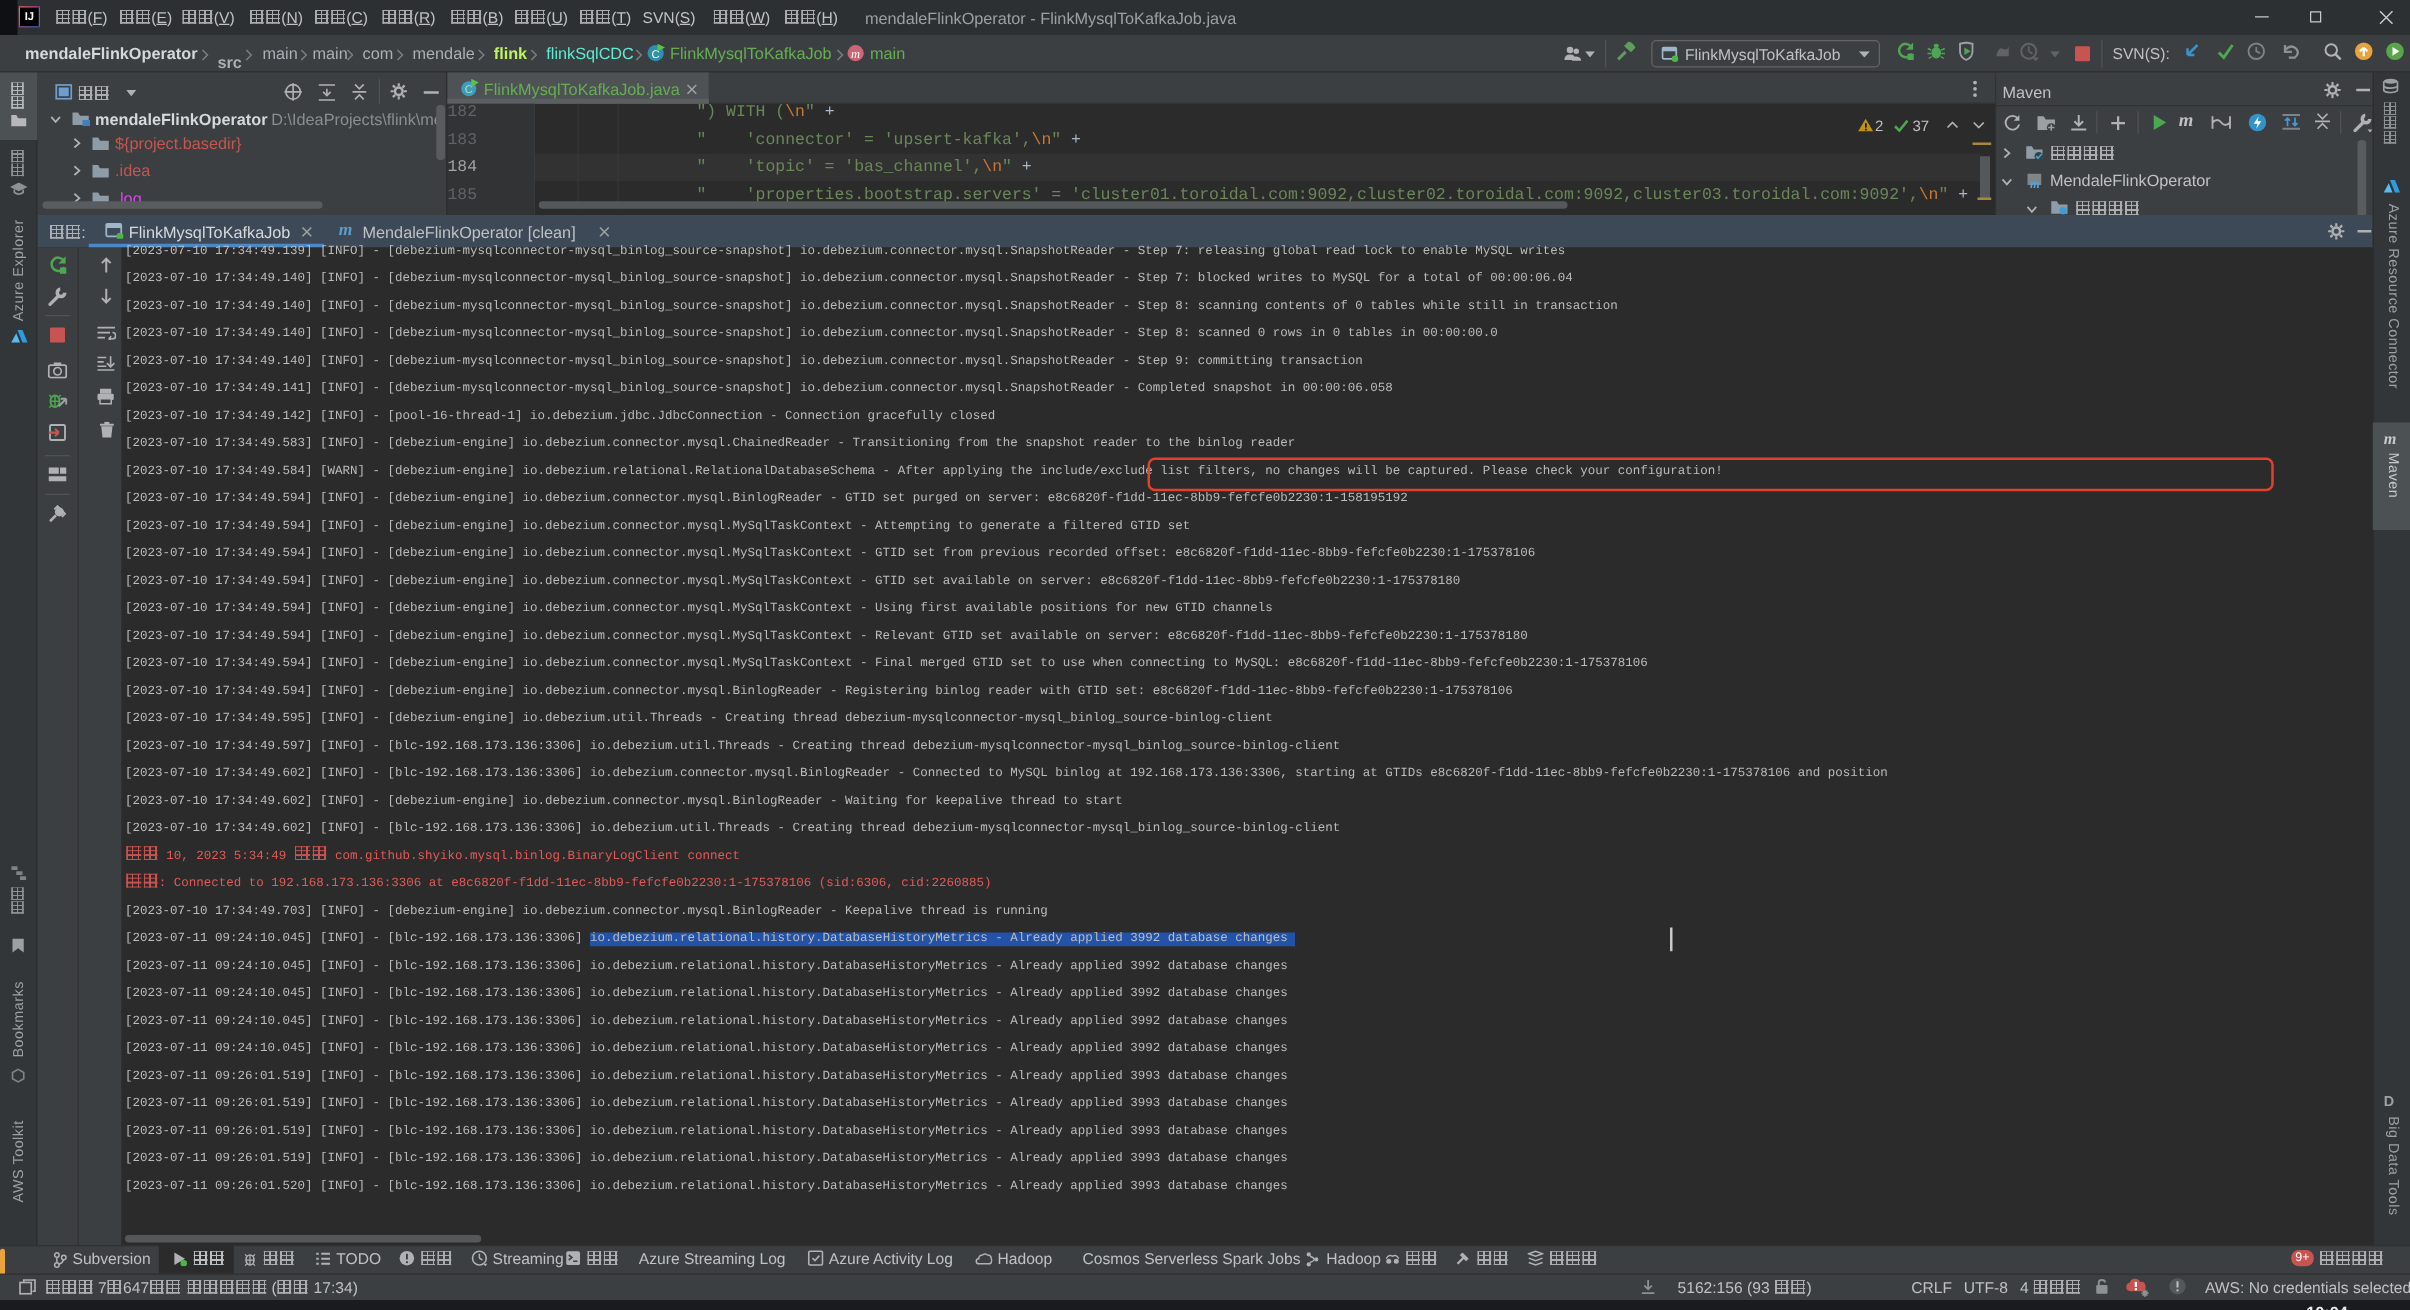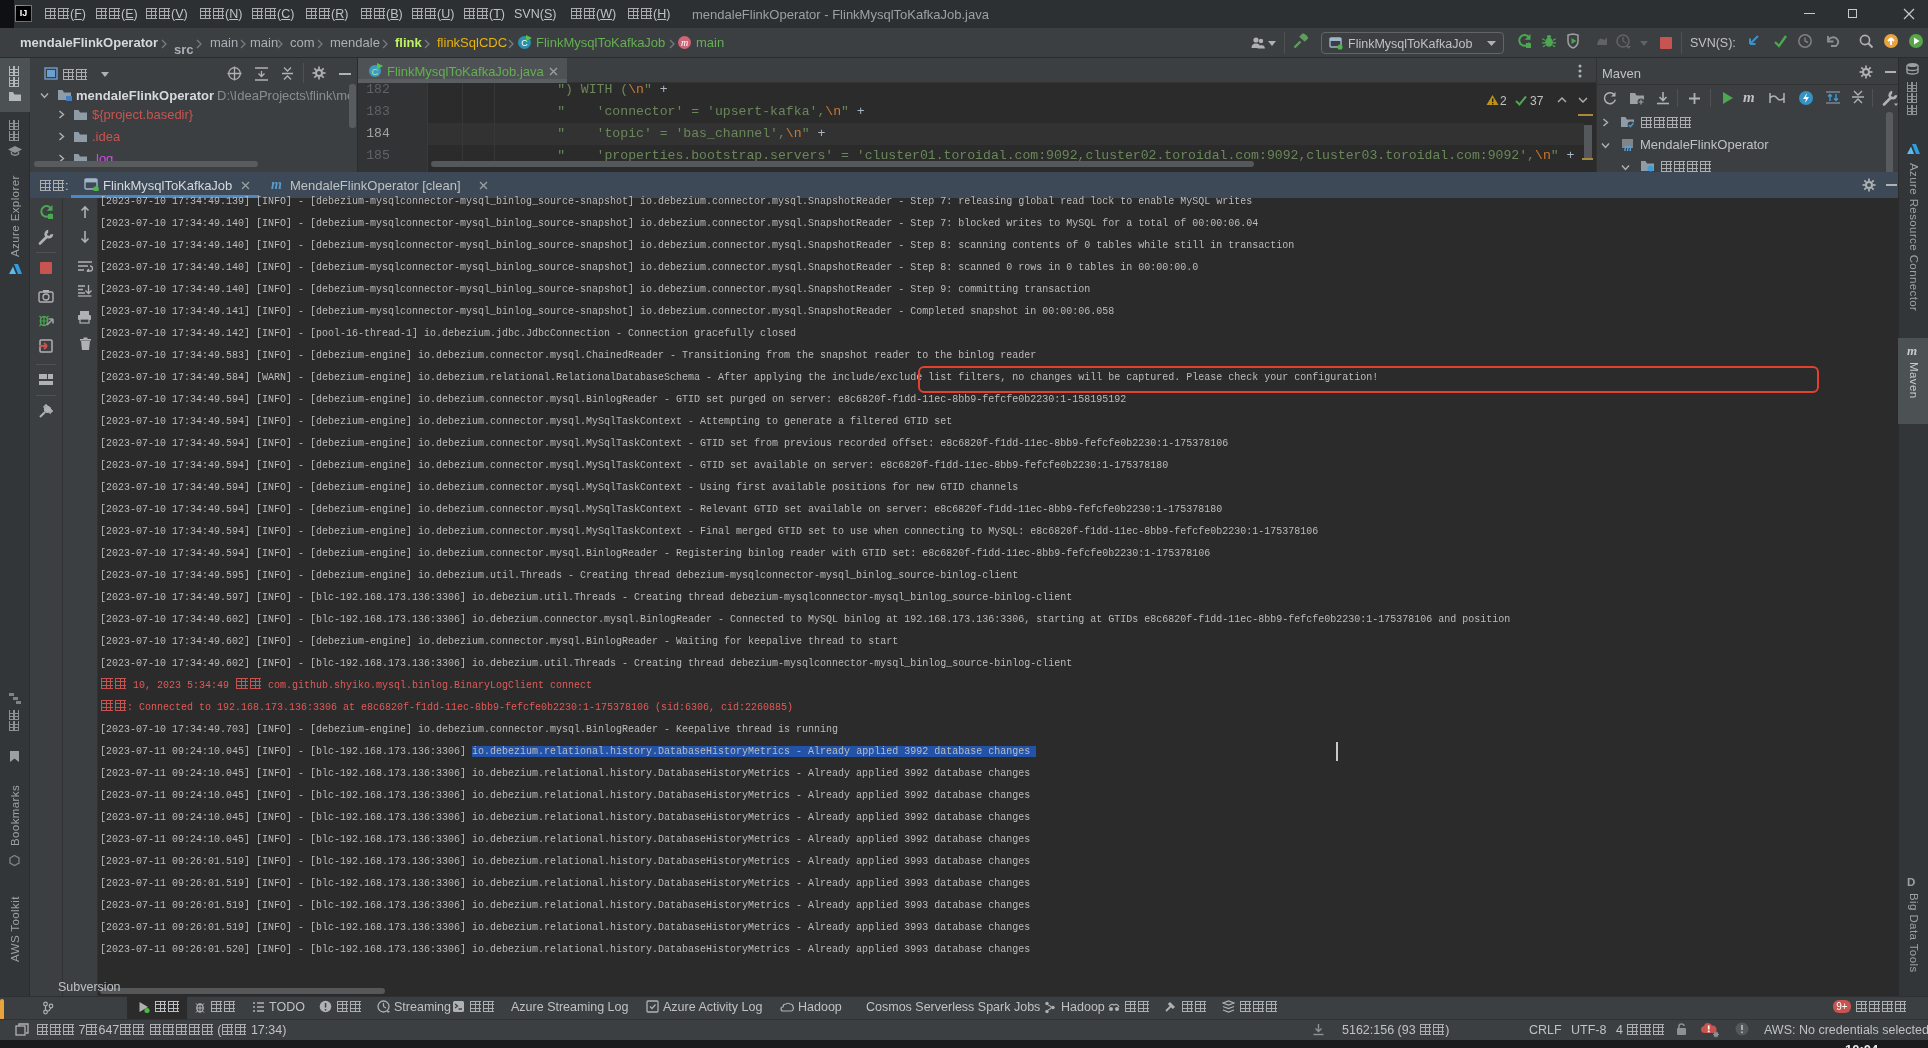--- a/index.html
+++ b/index.html
@@ -36,21 +36,21 @@
       <path d="M1 1 L11 11 M11 1 L1 11" stroke="#C6C8CA" stroke-width="1.2"></path>
     </svg>
 <div class="abs" style="left:0;top:28px;width:1928px;height:30px;background:#3C3F41;border-bottom:1px solid #2B2B2B"></div>
 <div class="abs" style="left:20px;top:35px;font-weight:bold;color:#D5D9DD;font-size:13px">mendaleFlinkOperator</div>
 <div class="abs" style="left:174px;top:42px;font-weight:bold;color:#A9B0B6;font-size:13px">src</div>
 <div class="abs" style="left:210px;top:35px;font-weight:normal;color:#A9B0B6;font-size:13px">main</div>
 <div class="abs" style="left:250px;top:35px;font-weight:normal;color:#A9B0B6;font-size:13px">main</div>
 <div class="abs" style="left:290px;top:35px;font-weight:normal;color:#A9B0B6;font-size:13px">com</div>
 <div class="abs" style="left:330px;top:35px;font-weight:normal;color:#A9B0B6;font-size:13px">mendale</div>
 <div class="abs" style="left:395px;top:35px;font-weight:bold;color:#bef264;font-size:13px">flink</div>
-<div class="abs" style="left:437px;top:35px;font-weight:normal;color:#eab308;font-size:13px">flinkSqlCDC</div>
+<div class="abs" style="left:437px;top:35px;font-weight:normal;color:#5eead4;font-size:13px">flinkSqlCDC</div>
 <svg class="abs" style="left:161px;top:39px" width="6" height="10" viewBox="0 0 6 10">
       <path d="M1 1 L5 5 L1 9" stroke="#787C7F" fill="none" stroke-width="1.3"></path>
     </svg>
 <svg class="abs" style="left:196px;top:39px" width="6" height="10" viewBox="0 0 6 10">
       <path d="M1 1 L5 5 L1 9" stroke="#787C7F" fill="none" stroke-width="1.3"></path>
     </svg>
 <svg class="abs" style="left:240px;top:39px" width="6" height="10" viewBox="0 0 6 10">
       <path d="M1 1 L5 5 L1 9" stroke="#787C7F" fill="none" stroke-width="1.3"></path>
     </svg>
 <svg class="abs" style="left:277px;top:39px" width="6" height="10" viewBox="0 0 6 10">
@@ -305,21 +305,21 @@
 <svg class="abs" style="left:1578px;top:64px" width="4" height="14" viewBox="0 0 4 14">
       <circle cx="2" cy="2" r="1.5" fill="#AFB1B3"></circle>
       <circle cx="2" cy="7" r="1.5" fill="#AFB1B3"></circle>
       <circle cx="2" cy="12" r="1.5" fill="#AFB1B3"></circle>
     </svg>
 <div class="abs" style="left:358px;top:83px;width:69px;height:89px;background:#313335"></div>
 <div class="abs" style="left:1578px;top:114px;width:15px;height:2px;background:#A8883C"></div>
 <div class="abs" style="left:1584px;top:125px;width:8px;height:35px;background:#55585A"></div>
 <div class="abs" style="left:1582px;top:158px;width:11px;height:2px;background:#A8883C"></div>
 <div class="abs" style="left:428px;top:123px;width:1156px;height:22px;background:#323232"></div>
-<div class="abs" style="left:358px;top:79px;width:40px;text-align:center;color:#606366;font-family:'Liberation Mono',monospace;font-size:13.1px;line-height:22px">182<br>183<br><span style="color:#A4A3A3">184</span><br>185</div>
+<div class="abs" style="left:358px;top:79px;width:40px;text-align:left;color:#606366;font-family:'Liberation Mono',monospace;font-size:13.1px;line-height:22px">182<br>183<br><span style="color:#A4A3A3">184</span><br>185</div>
 <div class="abs" style="left:427px;top:83px;width:1px;height:89px;background:#383B3D"></div>
 <div class="abs" style="left:462px;top:83px;width:1px;height:84px;background:#373737"></div>
 <div class="abs" style="left:494px;top:83px;width:1px;height:84px;background:#373737"></div>
 <style>.g{color:#6A8759}.o{color:#CC7832}.code{font-family:"Liberation Mono",monospace;font-size:13.15px;line-height:22px;color:#A9B7C6;white-space:pre}</style>
 <pre class="abs code" style="left:431px;top:79px;width:1150px;overflow:hidden"><span class="g">                ") WITH (</span><span class="o">\n</span><span class="g">"</span> +
 <span class="g">                "    'connector' = 'upsert-kafka',</span><span class="o">\n</span><span class="g">"</span> +
 <span class="g">                "    'topic' = 'bas_channel',</span><span class="o">\n</span><span class="g">"</span> +
 <span class="g">                "    'properties.bootstrap.servers' = 'cluster01.toroidal.com:9092,cluster02.toroidal.com:9092,cluster03.toroidal.com:9092',</span><span class="o">\n</span><span class="g">"</span> +</pre>
 <svg class="abs" style="left:1486px;top:94px" width="13" height="12" viewBox="0 0 13 12">
       <path d="M6.5 1 L12.5 11 L0.5 11 Z" fill="#BE9117"></path>
@@ -565,21 +565,21 @@
 <div class="abs" style="left:918px;top:366px;width:901px;height:27px;border:2.5px solid #E5402C;border-radius:6px"></div>
 <div class="abs" style="left:100px;top:988px;width:285px;height:6px;background:#555759;border-radius:3px"></div>
 <div class="abs" style="left:0;top:996px;width:1928px;height:23px;background:#3C3F41;border-top:1px solid #2E3133"></div>
 <div class="abs" style="left:0;top:999px;width:4px;height:26px;background:#E8A33D;border-radius:2px"></div>
 <svg class="abs" style="left:42px;top:1001px" width="12" height="14" viewBox="0 0 12 14">
       <circle cx="3.5" cy="3" r="1.8" fill="none" stroke="#AFB1B3" stroke-width="1.2"></circle>
       <circle cx="3.5" cy="11" r="1.8" fill="none" stroke="#AFB1B3" stroke-width="1.2"></circle>
       <circle cx="9" cy="5" r="1.8" fill="none" stroke="#AFB1B3" stroke-width="1.2"></circle>
       <path d="M3.5 4.8 L3.5 9.2 M8.8 6.8 Q8 9.5 5 10.5" stroke="#AFB1B3" stroke-width="1.2" fill="none"></path>
     </svg>
-<div class="abs" style="left:58px;top:980px;color:#BFC1C3;font-size:12.5px">Subversion</div>
+<div class="abs" style="left:58px;top:1000px;color:#BFC1C3;font-size:12.5px">Subversion</div>
 <div class="abs" style="left:127px;top:996px;width:60px;height:23px;background:#2B2B2B"></div>
 <svg class="abs" style="left:138px;top:1001px" width="12" height="12" viewBox="0 0 12 12">
       <path d="M1.5 1 L10 6 L1.5 11 Z" fill="#AFB1B3"></path>
       <circle cx="9" cy="9.5" r="2.6" fill="#4EB548"></circle>
     </svg>
 <div class="abs" style="left:154px;top:1000px;color:#D5D9DD;font-size:12.5px"><i class="c"></i><i class="c"></i></div>
 <svg class="abs" style="left:194px;top:1001px" width="12" height="12" viewBox="0 0 12 12">
       <ellipse cx="6" cy="7" rx="3.2" ry="4" fill="none" stroke="#AFB1B3" stroke-width="1.3"></ellipse>
       <path d="M6 3 L6 11 M2.8 7 L9.2 7 M3.5 4 L2 2.5 M8.5 4 L10 2.5 M3.5 10 L2 11.5 M8.5 10 L10 11.5" stroke="#AFB1B3" stroke-width="1"></path>
     </svg>

